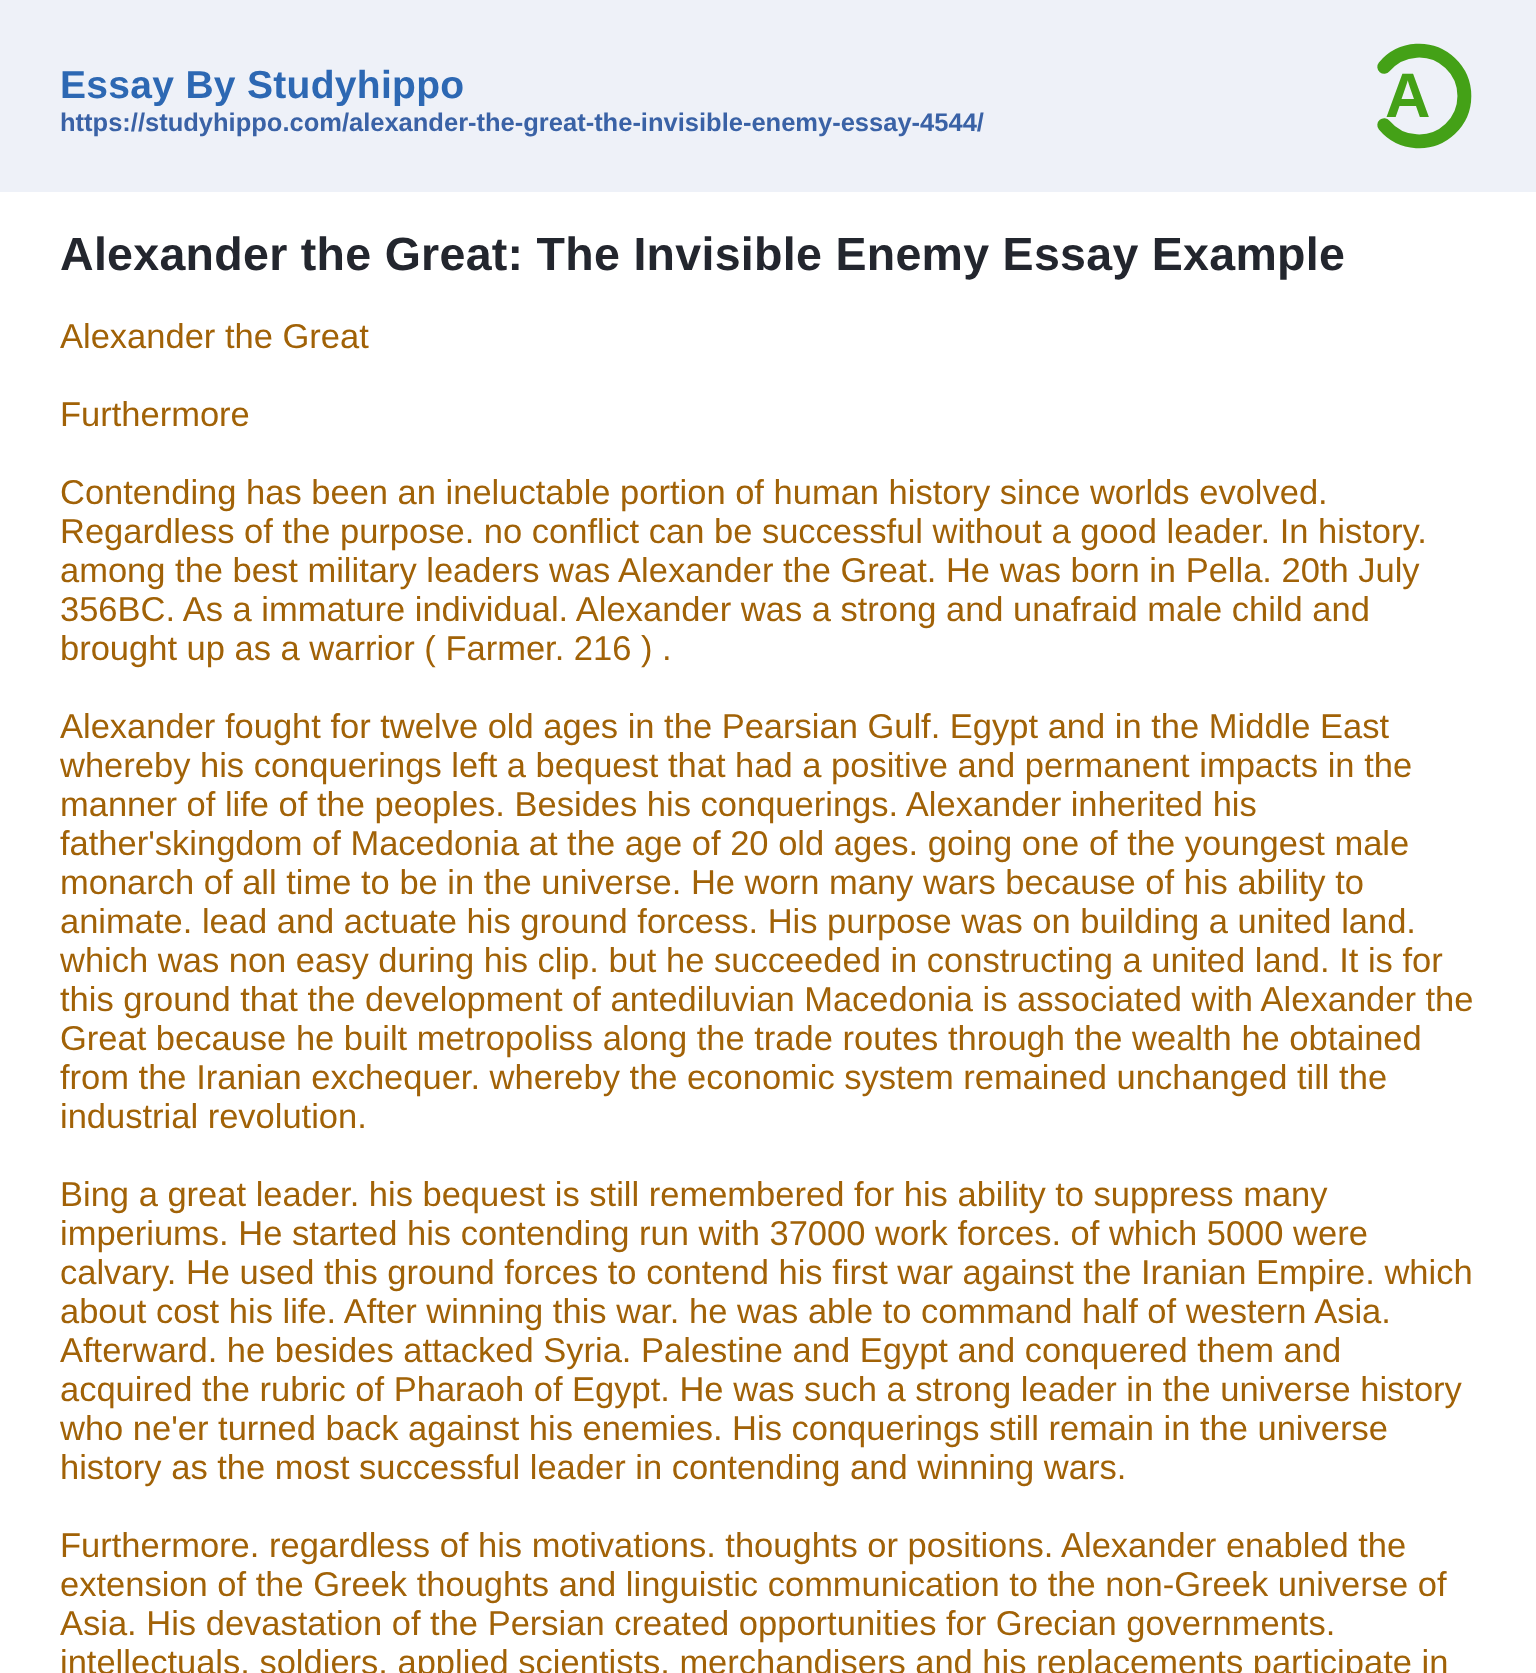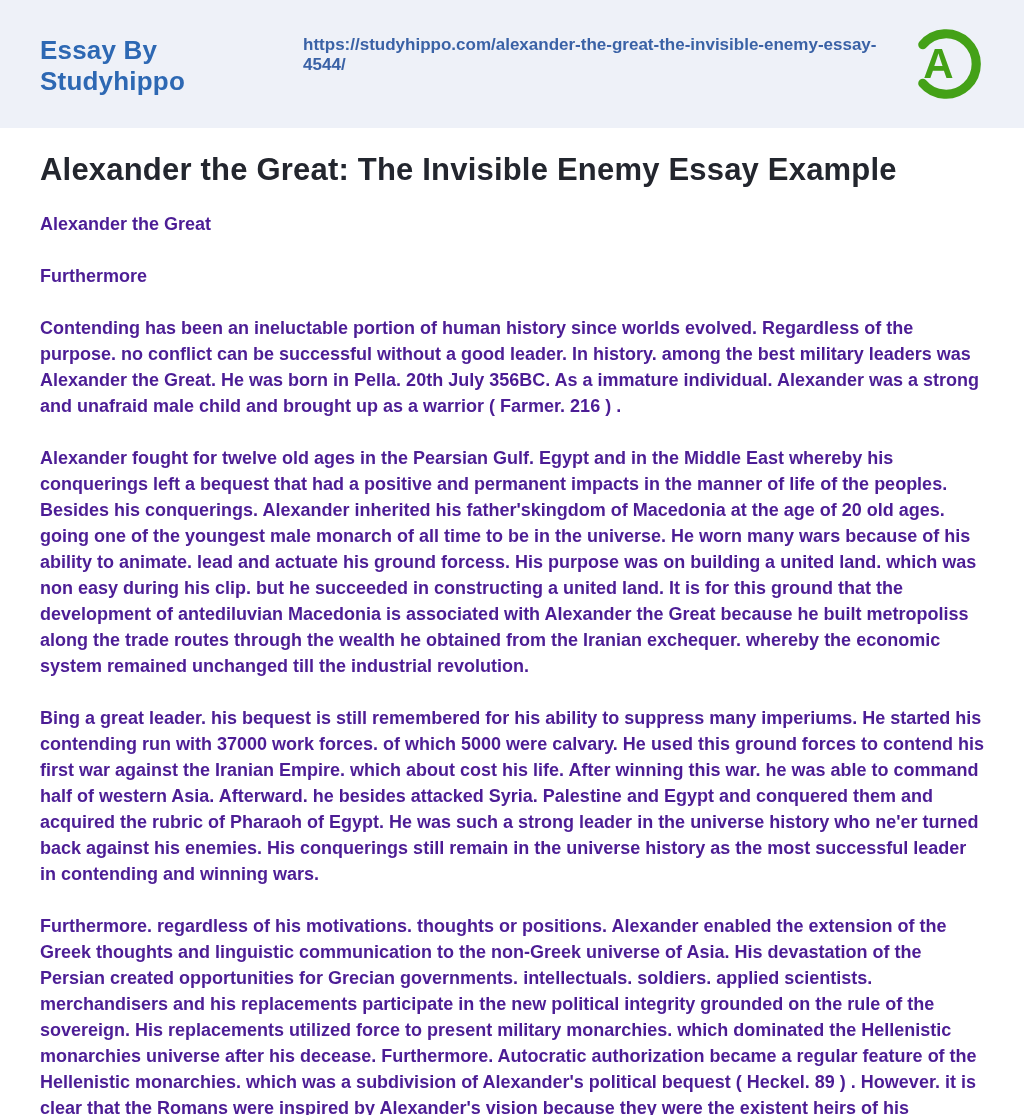--- a/index.html
+++ b/index.html
@@ -14,21 +14,21 @@
   }
   .site-header {
     width: 100%;
     height: 128px;
     background: #eef1f8;
     display: flex;
     align-items: center;
     justify-content: space-between;
     padding: 0 36px 0 40px;
   }
-  .header-text { display: flex; flex-direction: row; padding-top: 4px; }
+  .header-text { display: flex; flex-direction: column; padding-top: 4px; }
   .site-title {
     color: #2d68b3;
     font-size: 26px;
     font-weight: 700;
     letter-spacing: 0.2px;
   }
   .site-url {
     color: #3a62a6;
     font-size: 17px;
     font-weight: 700;
@@ -46,26 +46,25 @@
   .essay-title {
     color: #23262e;
     font-size: 31px;
     line-height: 1.18;
     font-weight: 700;
     letter-spacing: 0.2px;
     margin-bottom: 22px;
     max-width: 946px;
   }
   .essay-body p {
-    color: #4c1d95;
-    font-size: 18px;
+    color: #a16207;
+    font-size: 23px;
     line-height: 26px;
     margin: 0 0 26px 0;
     max-width: 946px;
-    font-weight: bold;
   }
   .essay-body p:last-child { margin-bottom: 2px; }
 </style>
 </head>
 <body>
 
 <header class="site-header">
   <div class="header-text">
     <div class="site-title">Essay By Studyhippo</div>
     <a class="site-url" href="#">https://studyhippo.com/alexander-the-great-the-invisible-enemy-essay-4544/</a>

